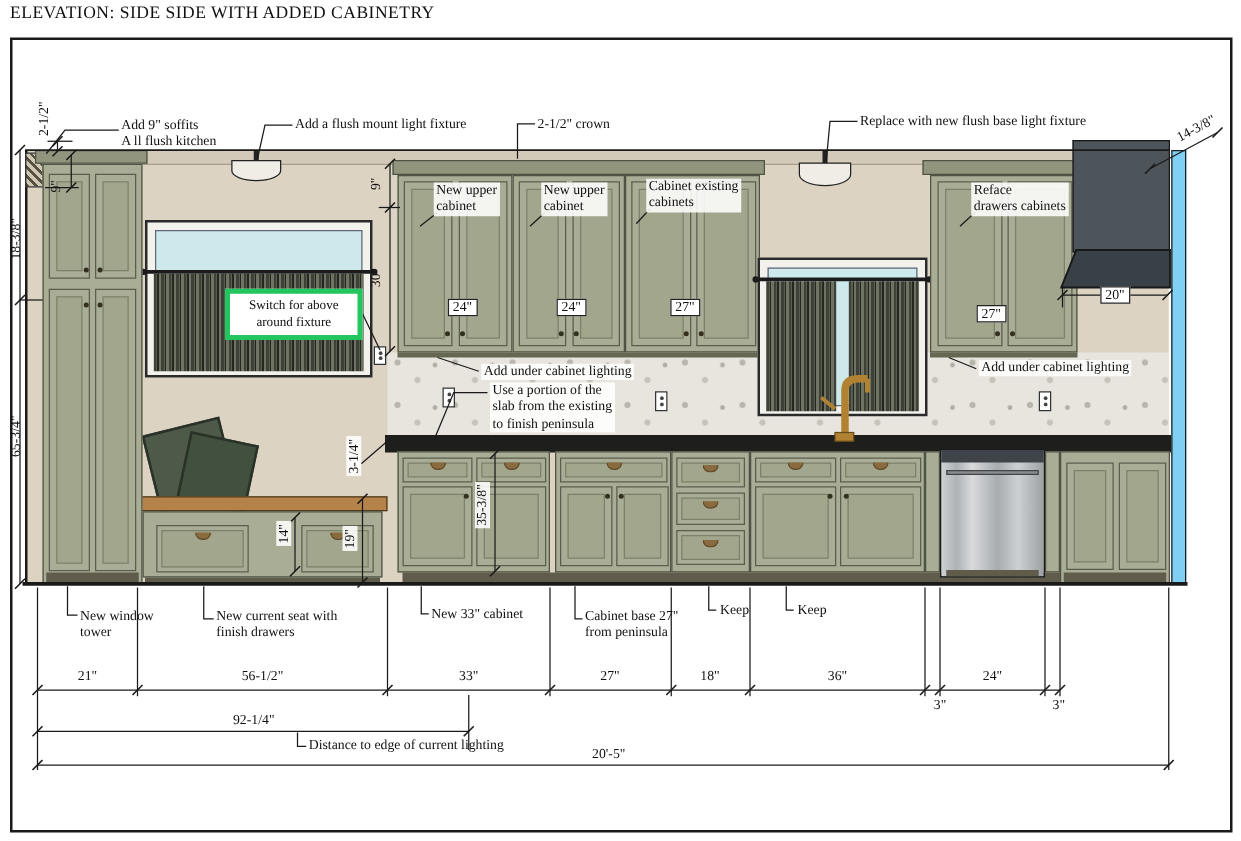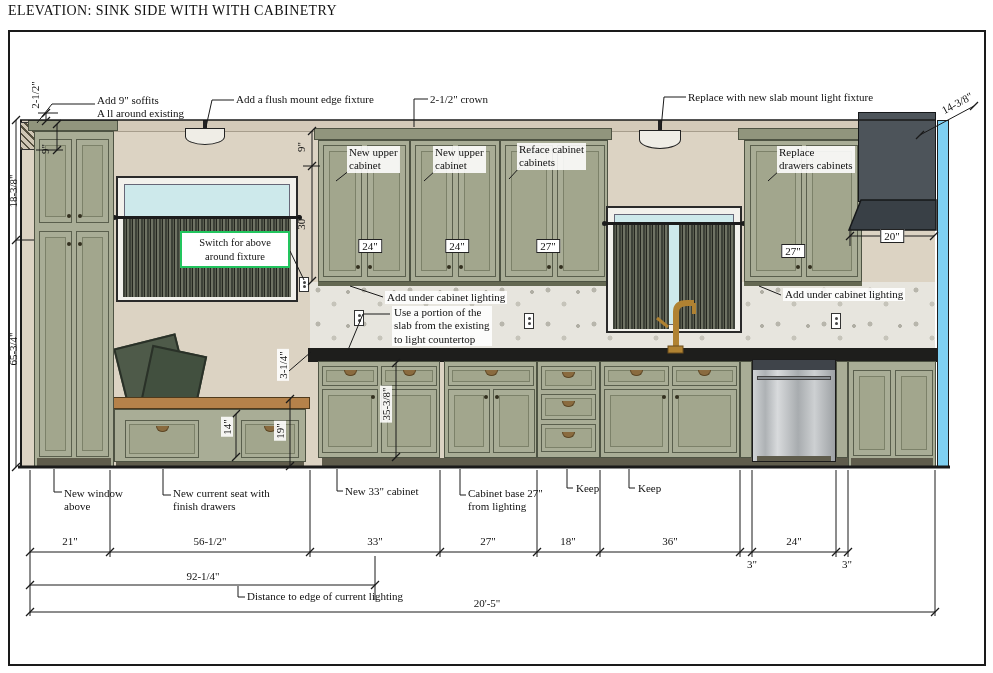--- a/index.html
+++ b/index.html
@@ -25,28 +25,28 @@
   .outlet{position:absolute;width:10px;height:16px;background:#fff;border:1px solid #333}
   .outlet::before,.outlet::after{content:"";position:absolute;left:3px;width:3px;height:3px;background:#444;border-radius:50%}
   .outlet::before{top:3px}.outlet::after{bottom:3px}
   .lbl{position:absolute;font-size:11px;line-height:1.22;white-space:nowrap;z-index:10}
   .lbl span{display:block}
   .bgw{background:rgba(255,255,255,.88);padding:0 2px}
   .ctr{transform:translateX(-50%);text-align:center}
   .vlbl{position:absolute;font-size:11px;white-space:nowrap;transform:translate(-50%,-50%) rotate(-90deg);z-index:10}
   .dlbl{position:absolute;font-size:11px;white-space:nowrap;transform:translate(-50%,-50%) rotate(-28deg);z-index:10}
   .boxed{position:absolute;transform:translate(-50%,-50%);font-size:11px;background:#fff;border:1px solid #222;padding:0 3px;white-space:nowrap;z-index:10}
-  .callout-box{position:absolute;font-size:10.5px;line-height:1.3;background:#fff;border:2px solid #22c55e;padding:3px 6px;text-align:center;z-index:10}
+  .callout-box{position:absolute;font-size:10.5px;line-height:1.3;background:#fff;border:4px solid #22c55e;padding:3px 6px;text-align:center;z-index:10}
   .callout-box span{display:block}
   svg.overlay{position:absolute;left:0;top:0;pointer-events:none;z-index:5}
 </style>
 </head>
 <body>
 
-<div class="title">ELEVATION: SINK SIDE WITH WITH CABINETRY</div>
+<div class="title">ELEVATION: SIDE SIDE WITH ADDED CABINETRY</div>
 <div class="frame"></div>
 
 <div class="abs" style="left:30px;top:120px;width:905px;height:347px;background:#dcd3c3"></div>
 <div class="abs" style="left:30px;top:120px;width:905px;height:12px;background:#d4cab9;border-bottom:1px solid #a79d8c"></div>
 <div class="abs" style="left:20px;top:120px;width:14px;height:347px;background:#dcd3c3;border-left:2px solid #1a1a1a"></div>
 <div class="abs" style="left:20px;top:122px;width:15px;height:28px;border:1px solid #333;background:repeating-linear-gradient(45deg,#55503f 0 2px,#cfc6b4 2px 5px)"></div>
 
 <div class="abs" style="left:310px;top:282px;width:625px;height:70px;background-color:#e7e5de;background-image:radial-gradient(circle at 8px 8px,#b8b6ac 2.2px,transparent 2.8px),radial-gradient(circle at 24px 22px,#c6c4ba 2.2px,transparent 2.8px),radial-gradient(circle at 38px 10px,#b0aea4 1.6px,transparent 2.2px);background-size:46px 34px"></div>
 
 <div class="abs" style="left:116px;top:176px;width:182px;height:126px;background:#f2f1ec;border:2px solid #2a2a2a">
@@ -283,46 +283,46 @@
     <line x1="844" y1="556" x2="852" y2="548"></line>
     <line x1="26" y1="589" x2="34" y2="581"></line>
       <line x1="371" y1="589" x2="379" y2="581"></line>
     <line x1="26" y1="616" x2="34" y2="608"></line>
       <line x1="931" y1="616" x2="939" y2="608"></line>
   </g>
 </svg>
 
 <div class="lbl" style="left:97px;top:94px">
   <span>Add 9" soffits</span>
-  <span>A ll around existing</span>
-</div>
-<div class="lbl" style="left:236px;top:93px">Add a flush mount edge fixture</div>
+  <span>A ll flush kitchen</span>
+</div>
+<div class="lbl" style="left:236px;top:93px">Add a flush mount light fixture</div>
 <div class="lbl" style="left:430px;top:93px">2-1/2" crown</div>
-<div class="lbl" style="left:688px;top:91px">Replace with new slab mount light fixture</div>
+<div class="lbl" style="left:688px;top:91px">Replace with new flush base light fixture</div>
 
 <div class="vlbl" style="left:35px;top:95px">2-1/2"</div>
 <div class="vlbl" style="left:45px;top:149px">9"</div>
 <div class="vlbl" style="left:13px;top:191px">18-3/8"</div>
 <div class="vlbl" style="left:13px;top:349px">65-3/4"</div>
 <div class="dlbl" style="left:957px;top:103px">14-3/8"</div>
 
 <div class="lbl bgw" style="left:347px;top:146px">
   <span>New upper</span>
   <span>cabinet</span>
 </div>
 <div class="lbl bgw" style="left:433px;top:146px">
   <span>New upper</span>
   <span>cabinet</span>
 </div>
 <div class="lbl bgw" style="left:517px;top:143px">
-  <span>Reface cabinet</span>
+  <span>Cabinet existing</span>
   <span>cabinets</span>
 </div>
 <div class="lbl bgw" style="left:777px;top:146px">
-  <span>Replace</span>
+  <span>Reface</span>
   <span>drawers cabinets</span>
 </div>
 
 <div class="vlbl" style="left:301px;top:147px">9"</div>
 <div class="vlbl" style="left:301px;top:222px">30"</div>
 
 <div class="boxed" style="left:370px;top:246px">24"</div>
 <div class="boxed" style="left:457px;top:246px">24"</div>
 <div class="boxed" style="left:548px;top:246px">27"</div>
 <div class="boxed" style="left:793px;top:251px">27"</div>
@@ -332,40 +332,40 @@
   <span>Switch for above</span>
   <span>around fixture</span>
 </div>
 
 <div class="lbl bgw" style="left:385px;top:291px">Add under cabinet lighting</div>
 <div class="lbl bgw" style="left:783px;top:288px">Add under cabinet lighting</div>
 
 <div class="lbl bgw" style="left:392px;top:306px">
   <span>Use a portion of the</span>
   <span>slab from the existing</span>
-  <span>to light countertop</span>
+  <span>to finish peninsula</span>
 </div>
 
 <div class="vlbl bgw" style="left:283px;top:365px">3-1/4"</div>
 <div class="vlbl bgw" style="left:386px;top:404px">35-3/8"</div>
 <div class="vlbl bgw" style="left:227px;top:427px">14"</div>
 <div class="vlbl bgw" style="left:280px;top:431px">19"</div>
 
 <div class="lbl" style="left:64px;top:487px">
   <span>New window</span>
-  <span>above</span>
+  <span>tower</span>
 </div>
 <div class="lbl" style="left:173px;top:487px">
   <span>New current seat with</span>
   <span>finish drawers</span>
 </div>
 <div class="lbl" style="left:345px;top:485px">New 33" cabinet</div>
 <div class="lbl" style="left:468px;top:487px">
   <span>Cabinet base 27"</span>
-  <span>from lighting</span>
+  <span>from peninsula</span>
 </div>
 <div class="lbl" style="left:576px;top:482px">Keep</div>
 <div class="lbl" style="left:638px;top:482px">Keep</div>
 
 <div class="lbl ctr" style="left:70px;top:535px">21"</div>
 <div class="lbl ctr" style="left:210px;top:535px">56-1/2"</div>
 <div class="lbl ctr" style="left:375px;top:535px">33"</div>
 <div class="lbl ctr" style="left:488px;top:535px">27"</div>
 <div class="lbl ctr" style="left:568px;top:535px">18"</div>
 <div class="lbl ctr" style="left:670px;top:535px">36"</div>

